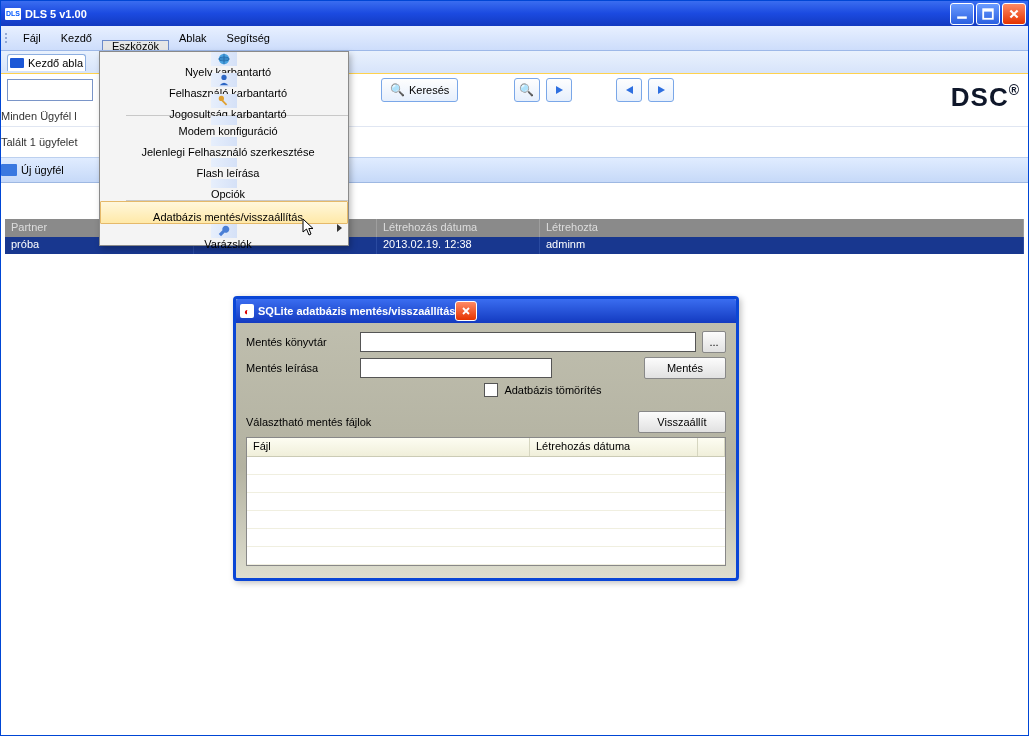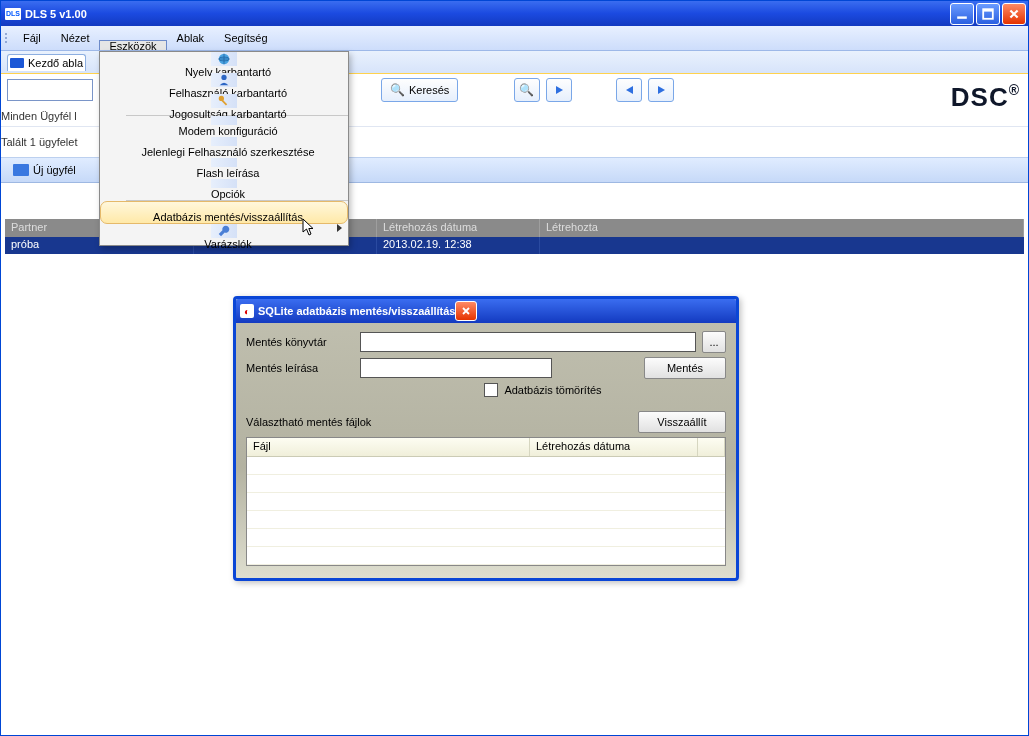--- a/index.html
+++ b/index.html
@@ -28,28 +28,28 @@
   .btn{height:22px;border:1px solid #7aa7e8;border-radius:3px;background:linear-gradient(#fefefe,#e6effc);display:flex;align-items:center;gap:4px;padding:0 8px;}
   .iconbtn{width:24px;height:22px;border:1px solid #7aa7e8;border-radius:3px;background:linear-gradient(#fefefe,#e6effc);display:flex;align-items:center;justify-content:center;}
   .arrow-r{width:0;height:0;border-top:4px solid transparent;border-bottom:4px solid transparent;border-left:7px solid #2e6fe0;}
   .arrow-l{width:0;height:0;border-top:4px solid transparent;border-bottom:4px solid transparent;border-right:7px solid #2e6fe0;}
   .mag{font-size:12px;color:#2e6fe0;}
   .dsc{position:absolute;right:8px;top:8px;font-family:Arial Black,Arial;color:#0f172a;font-size:26px;font-weight:900;letter-spacing:1px;}
   
   .inforow{height:20px;display:flex;align-items:center;color:#333;}
   .sep{height:1px;background:#e0e6f2;}
   
-  .actionstrip{height:24px;background:linear-gradient(#e0ecff,#c6d9f8);display:flex;align-items:center;padding-left:12px;gap:4px;border-top:1px solid #bcd0ef;border-bottom:1px solid #9eb8e2;}
+  .actionstrip{height:24px;background:linear-gradient(#e0ecff,#c6d9f8);display:flex;align-items:center;padding-left:0;gap:4px;border-top:1px solid #bcd0ef;border-bottom:1px solid #9eb8e2;}
   .folder-icon{width:16px;height:12px;background:#3a78e0;border-radius:1px;position:relative;}
   
   .dropdown{position:absolute;top:50px;left:98px;width:248px;background:#f4f4f4;border:1px solid #8a8a8a;box-shadow:2px 3px 6px rgba(0,0,0,0.25);z-index:50;}
   .dd-row{height:21px;display:flex;align-items:center;position:relative;flex-direction:column;}
   .dd-gutter{width:26px;height:100%;background:linear-gradient(to right,#e7effc,#d5e1f7);display:flex;align-items:center;justify-content:center;}
   .dd-label{padding-left:8px;flex:1;}
-  .dd-row.hl{background:linear-gradient(#fff7dc,#ffe9a8);border:1px solid #e5b96a;border-radius:7px;margin:0;}
+  .dd-row.hl{background:linear-gradient(#fff7dc,#ffe9a8);border:1px solid #e5b96a;border-radius:1px;margin:0;}
   .dd-row.hl .dd-gutter{background:transparent;}
   .dd-divider{height:1px;background:#c8c8c8;margin-left:26px;}
   .dd-sub{position:absolute;right:6px;width:0;height:0;border-top:4px solid transparent;border-bottom:4px solid transparent;border-left:5px solid #333;}
   .dd-ico{width:16px;height:14px;}
   .cursor{position:absolute;top:217px;left:301px;z-index:60;pointer-events:none;}
   .cursor svg{width:16px;height:20px;}
   
   .grid{position:absolute;top:218px;left:4px;right:4px;}
   .grid-head{height:18px;background:#8a8a8a;display:flex;color:#ddd;}
   .grid-head .gc{border-right:1px solid #9e9e9e;padding:2px 6px;}
@@ -101,21 +101,21 @@
       </div>
   </div>
 
   <div class="menubar">
     <div class="grip">
         <span></span>
         <span></span>
         <span></span>
       </div>
     <div class="menu-item">Fájl</div>
-    <div class="menu-item">Nézet</div>
+    <div class="menu-item">Kezdő</div>
     <div class="menu-item open">Eszközök</div>
     <div class="menu-item">Ablak</div>
     <div class="menu-item">Segítség</div>
   </div>
 
   <div class="subtabs">
     <div class="subtab">
       <span class="ticon"></span>
       <span>Kezdő abla</span>
     </div>
@@ -228,20 +228,21 @@
     <div class="grid-head">
       <div class="gc gc1">Partner</div>
       <div class="gc gc2"></div>
       <div class="gc gc3">Létrehozás dátuma</div>
       <div class="gc gc4">Létrehozta</div>
     </div>
     <div class="grid-row">
       <div class="gc gc1">próba</div>
       <div class="gc gc2"></div>
       <div class="gc gc3">2013.02.19. 12:38</div>
+      <div class="gc gc4">adminm</div>
     </div>
   </div>
 
   <div class="dialog">
     <div class="dlg-title">
       <div class="dicon">◐</div>
       <div>SQLite adatbázis mentés/visszaállítás</div>
       <div class="spacer"></div>
       <div class="dlg-close">
           <svg width="10" height="10" viewBox="0 0 10 10">

